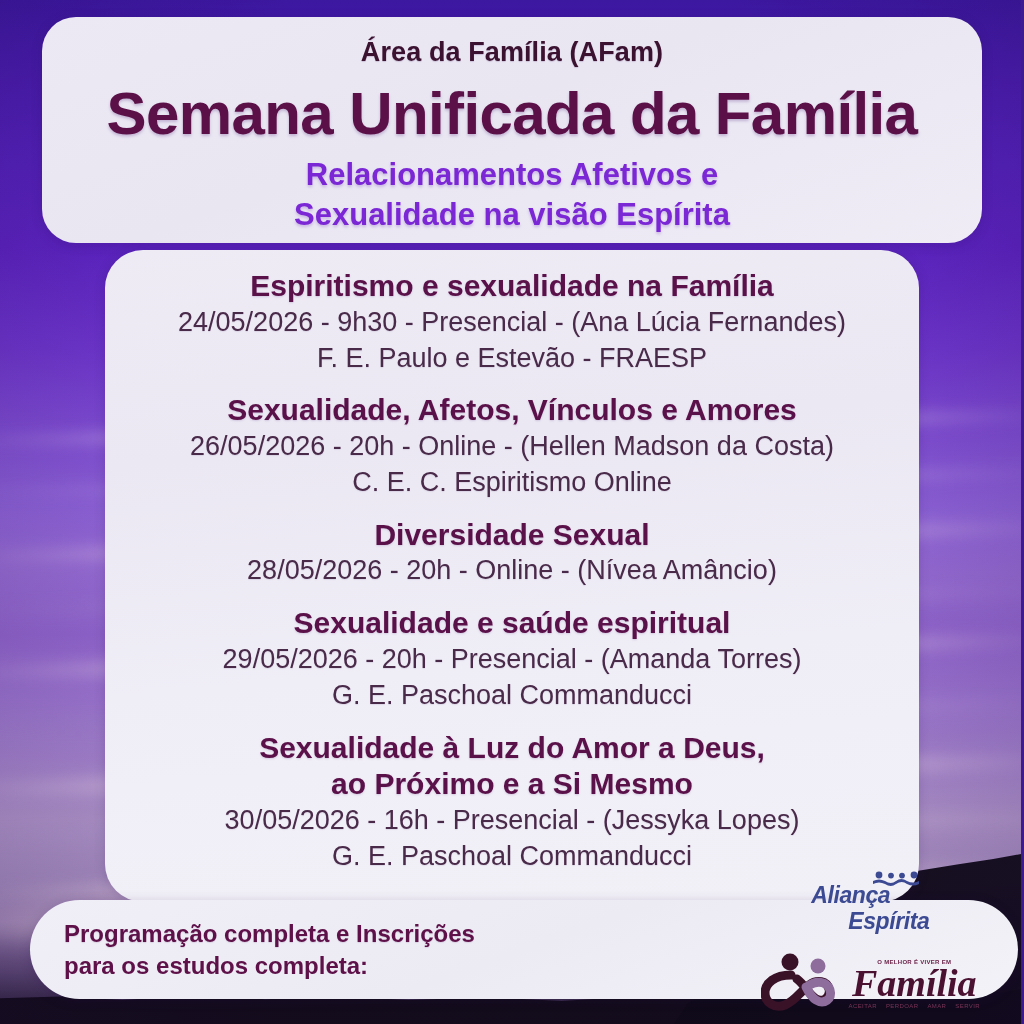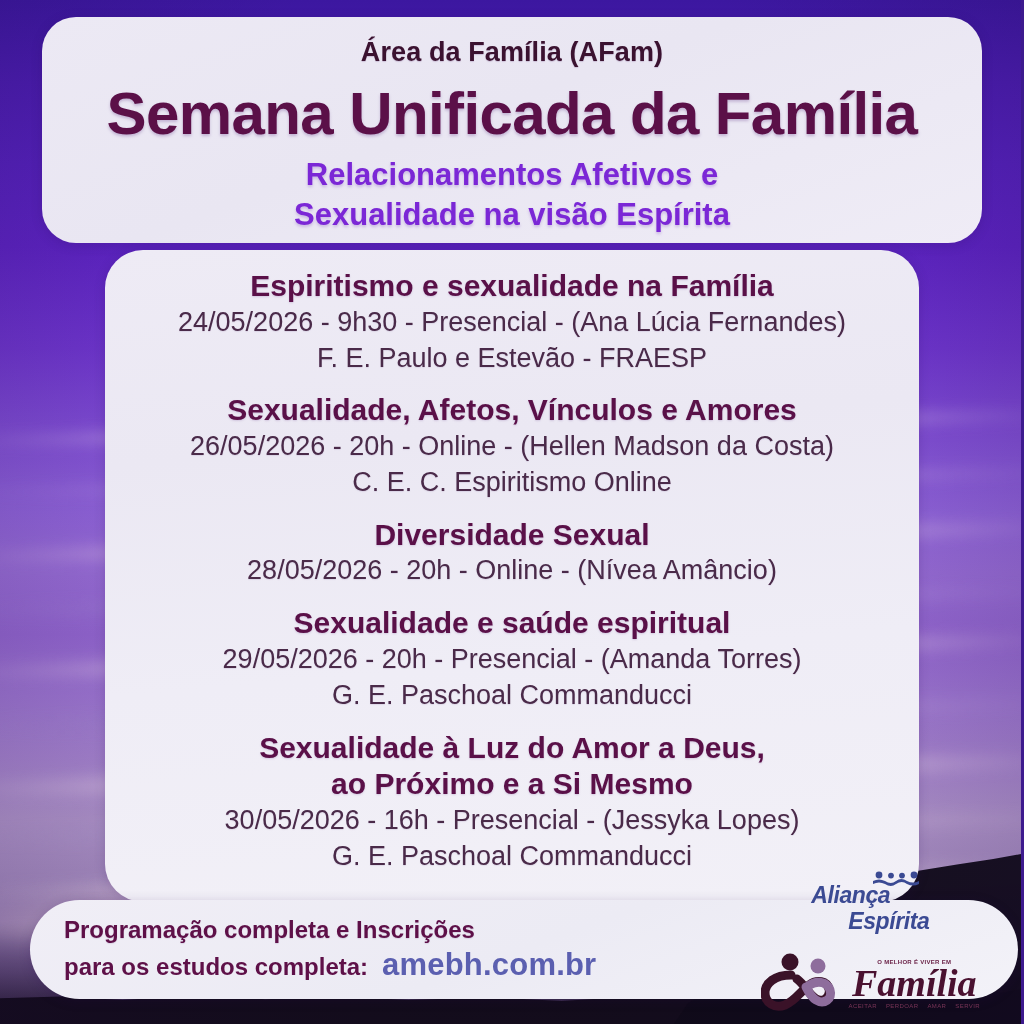--- a/index.html
+++ b/index.html
@@ -209,21 +209,20 @@
       <div class="ev-line">G. E. Paschoal Commanducci</div>
     </div>
 
   </div>
 
   <div class="card" id="footer-card">
     <div class="footer-text">
       <div class="ft-l1">Programação completa e Inscrições</div>
       <div class="ft-l2">
         <span>para os estudos completa:</span>
-        <span class="ft-url">amebh.com.br</span>
       </div>
     </div>
 
     <div class="logos">
 
       <div class="alianca">
         <span class="al-chain">
           <svg width="56" height="17" viewBox="0 0 56 17">
             <g fill="#3b4a93">
               <circle cx="8" cy="4" r="3.4"></circle>

